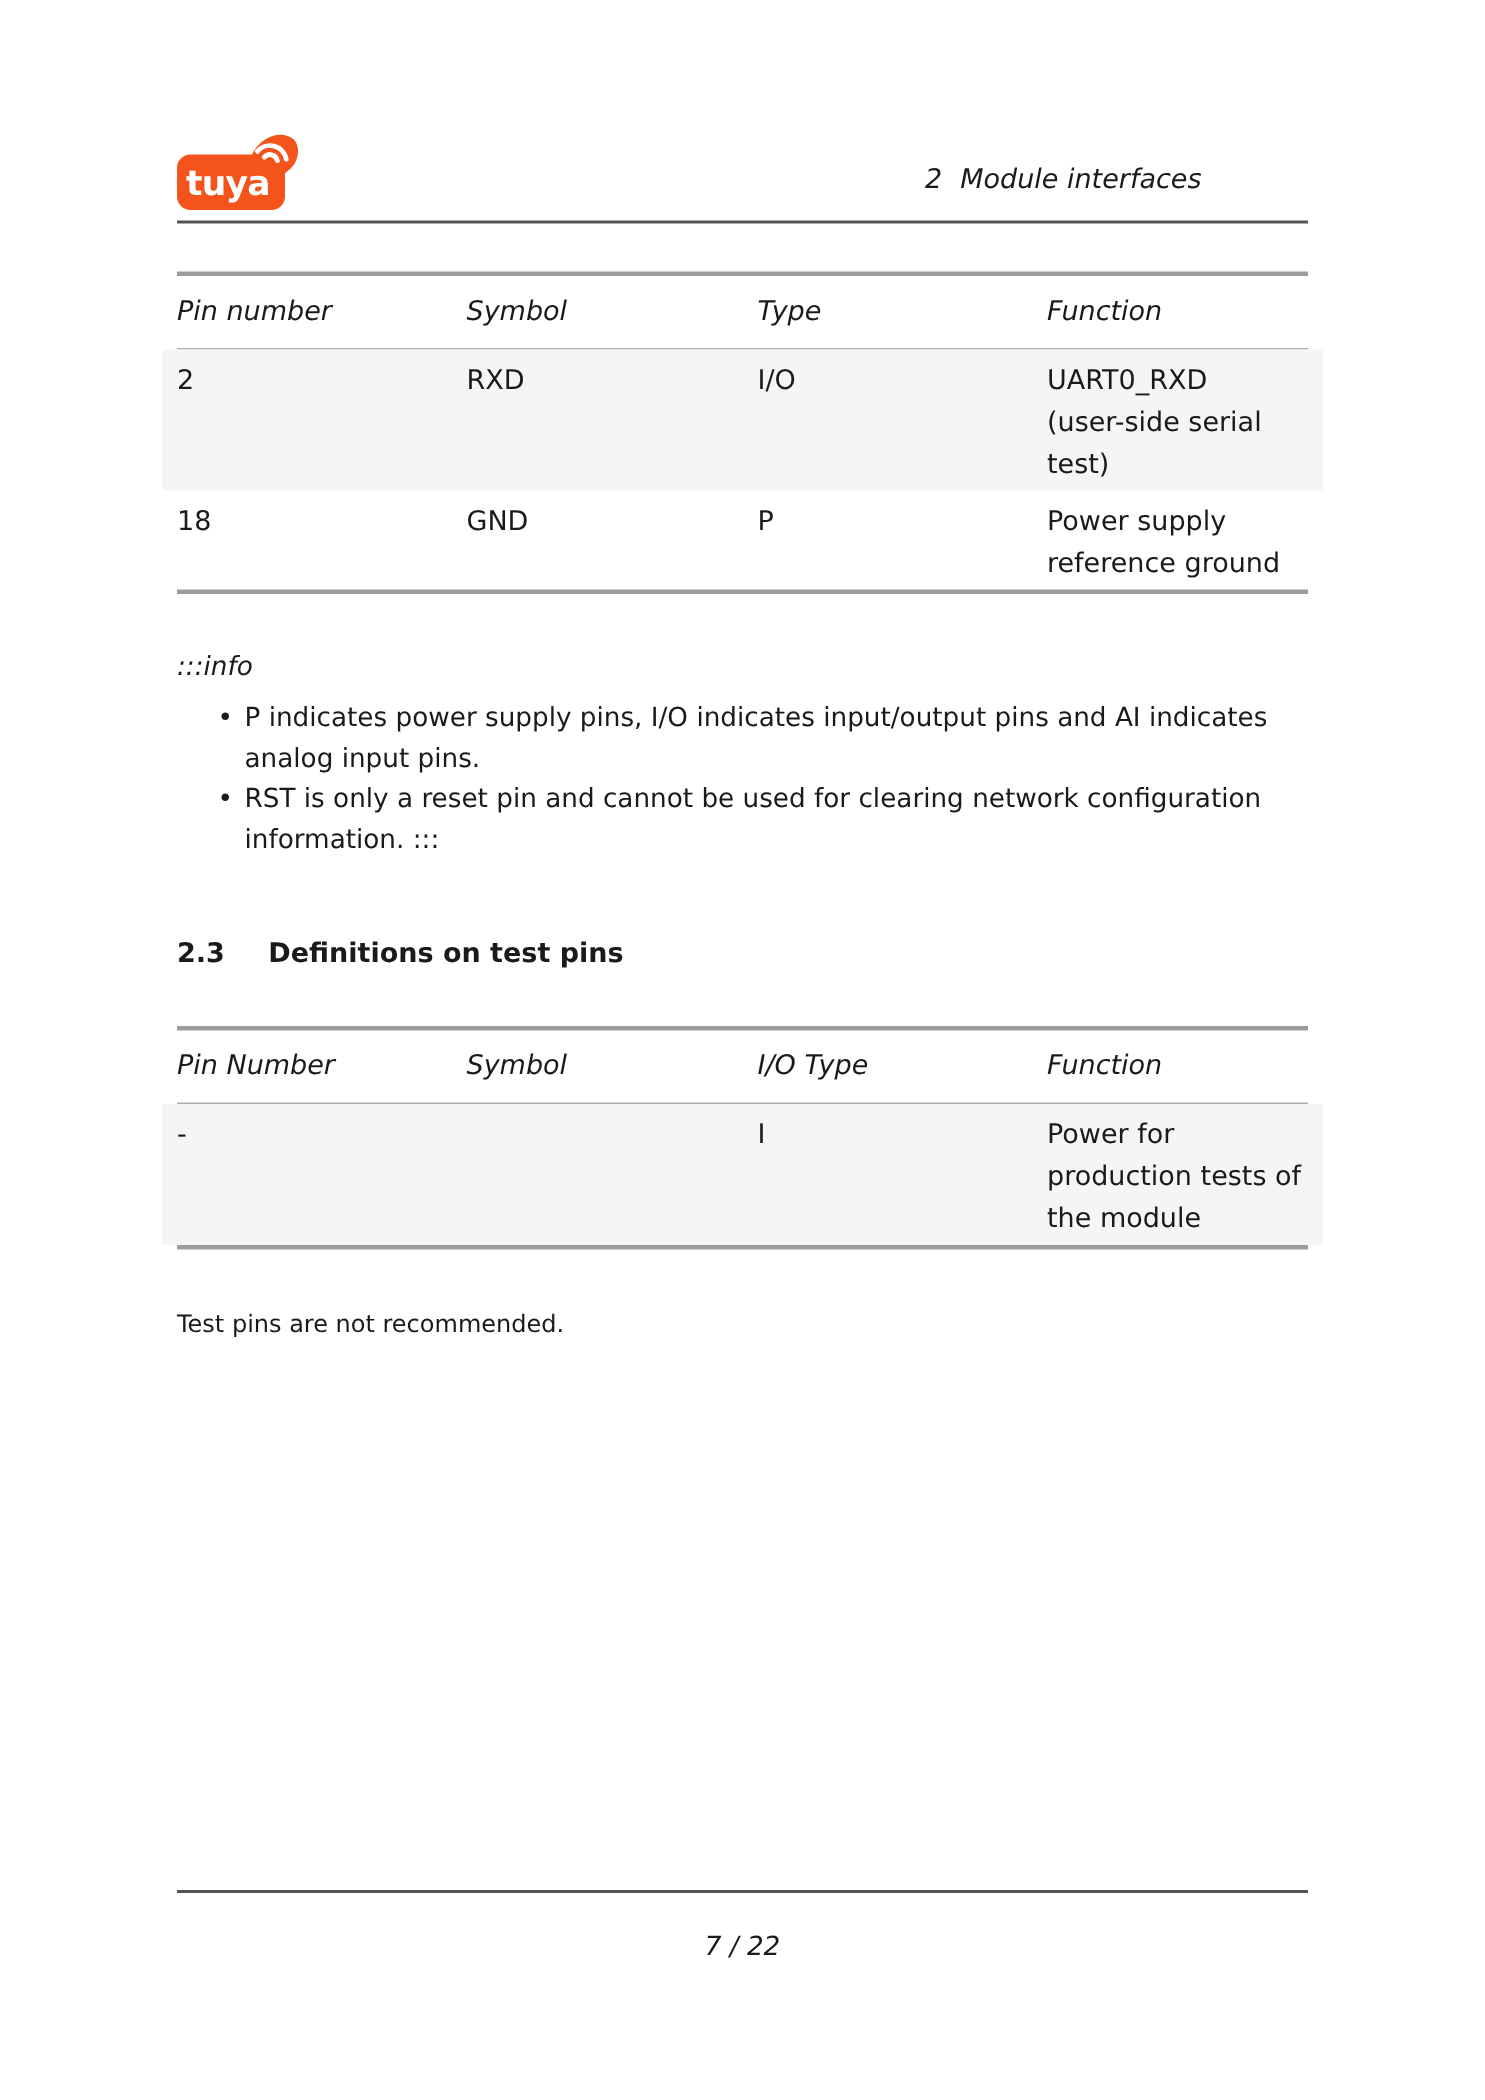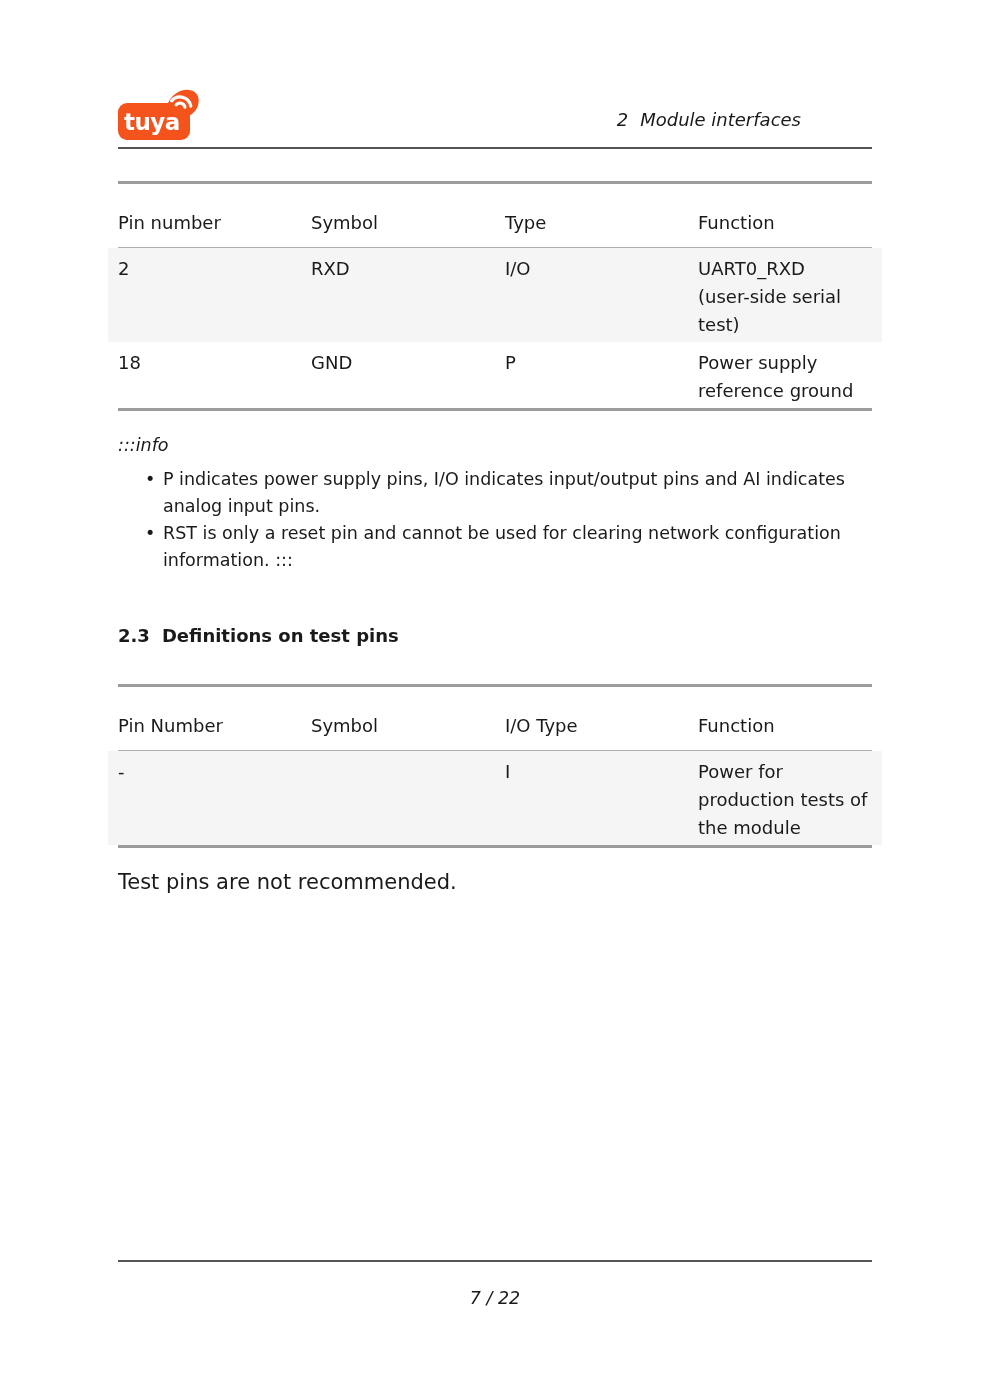--- a/index.html
+++ b/index.html
@@ -32,21 +32,21 @@
   .pin-table { position:absolute; left:108px; width:774px; }
   .pin-table-1 { top:181px; }
   .pin-table-2 { top:684px; }
   .t-border-heavy { height:3px; background:#9c9c9c; margin:0 10px; }
   .t-border-light { height:1px; background:#aeaeae; margin:0 10px; }
   .t-head, .t-row {
     display:grid;
     grid-template-columns:193px 194px 193px 1fr;
     font-size:18px;
   }
-  .t-head { padding:28px 10px 14px; line-height:21px; }
+  .t-head { padding:13px 10px 14px; line-height:21px;font-style:italic; }
   .t-row  { padding:7px 10px 3px; line-height:28px; }
   .t-row.shaded { background:#f5f5f5; }
   .cell-line { display:block; }
 
   
   .info-opener {
     position:absolute; left:118px; top:432px;
     font-size:17.5px; line-height:27px;font-style:italic;
   }
   .bullet-list {
@@ -58,26 +58,26 @@
     font-size:17.5px; line-height:27px;
   }
   .bullet-marker { position:absolute; left:0; top:0; }
 
   
   .section-heading {
     position:absolute; left:118px; top:623px;
     font-size:18px; font-weight:bold; line-height:26px;
     white-space:nowrap;
   }
-  .section-heading .sec-num { margin-right:12px; }
+  .section-heading .sec-num { margin-right:29px; }
 
   
   .body-note {
     position:absolute; left:118px; top:869px;
-    font-size:21px; line-height:27px;
+    font-size:16px; line-height:27px;
   }
 
   
   .footer-page {
     position:absolute; left:118px; top:1265px; width:754px;
     text-align:center; font-style:italic; font-size:17.5px; line-height:27px;margin-top:20px;
   }
 
   
   .logo-shape { fill:#f4531c; }

